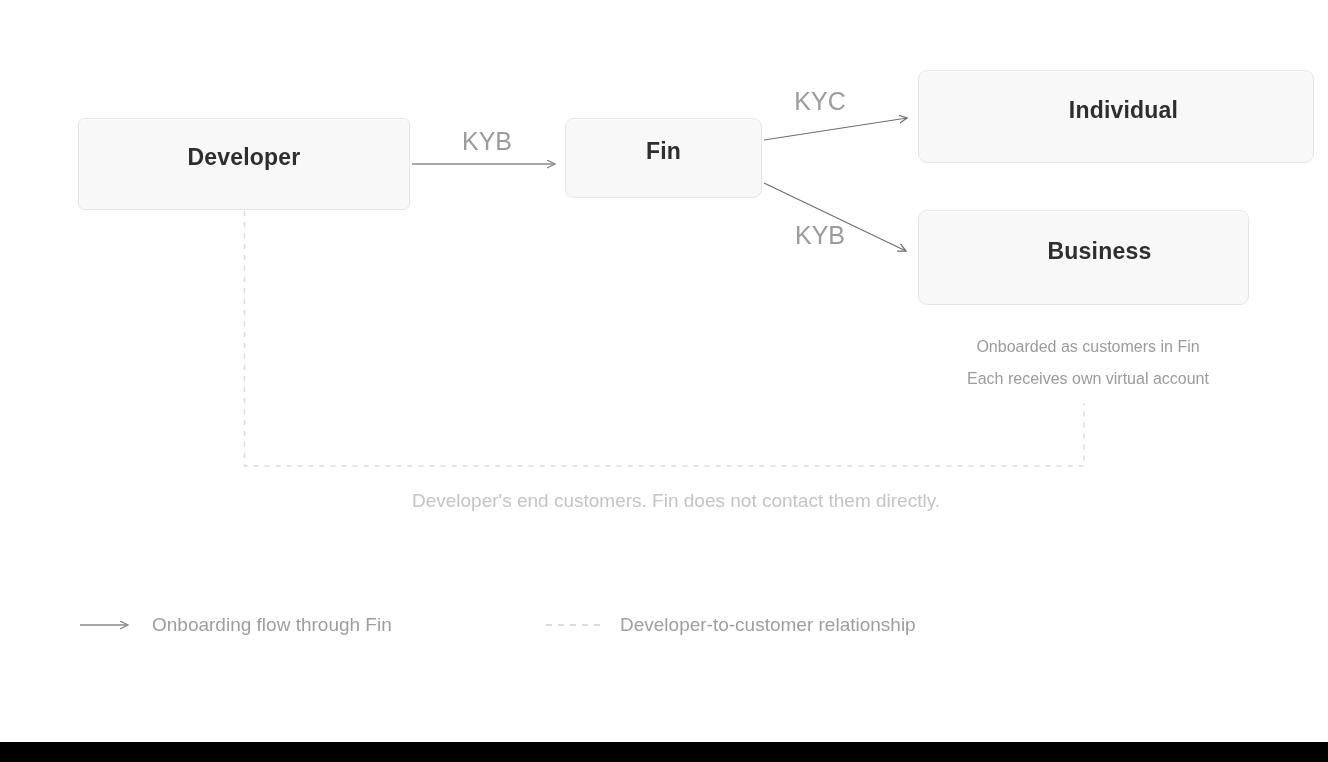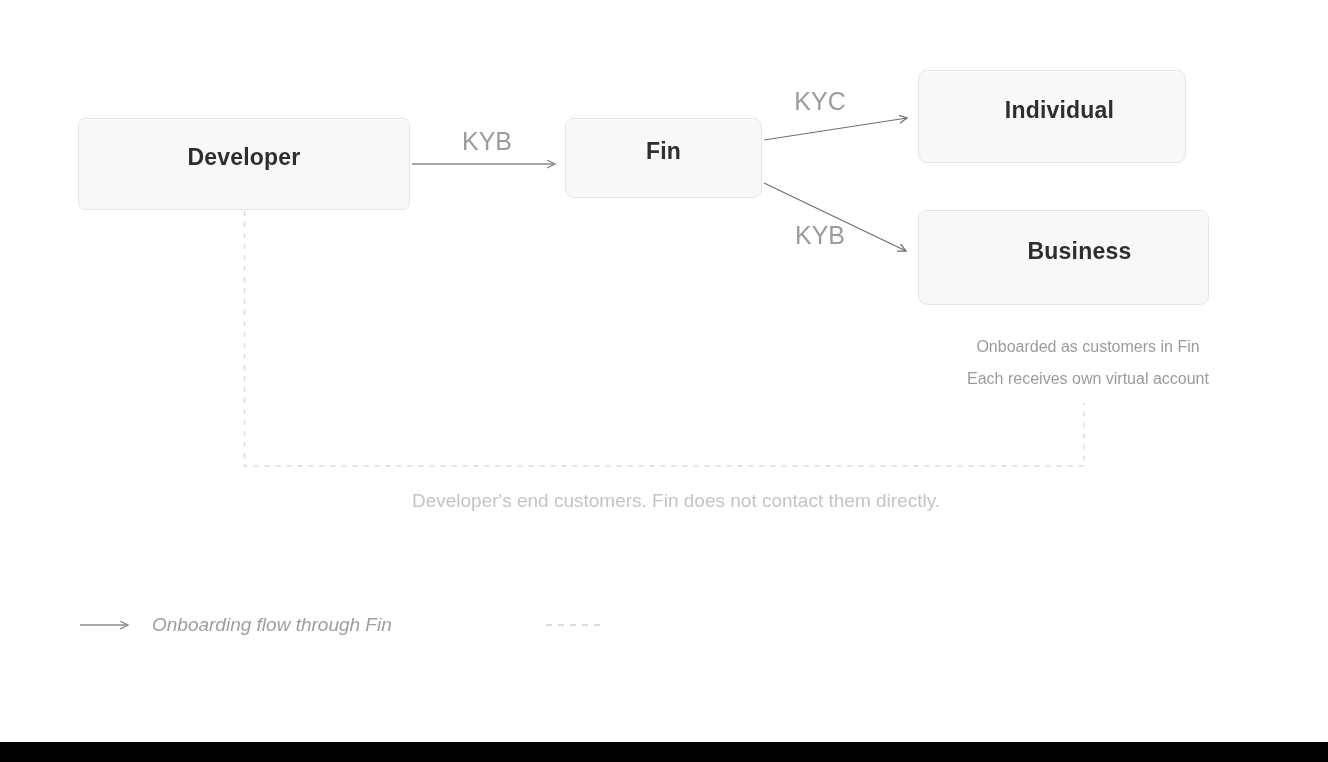--- a/index.html
+++ b/index.html
@@ -28,22 +28,22 @@
     justify-content: center;
     padding-bottom: 13px;
     color: #2e2e2e;
     font-size: 23px;
     font-weight: 600;
     letter-spacing: 0.2px;
     box-shadow: inset 0 1px 0 rgba(255,255,255,0.85);
   }
   .node-developer  { left: 78px;  top: 118px; width: 332px; height: 92px; border-radius: 7px; }
   .node-fin        { left: 565px; top: 118px; width: 197px; height: 80px; }
-  .node-individual { left: 918px; top: 70px;  width: 268px; height: 93px; padding-left: 15px; }
-  .node-business   { left: 918px; top: 210px; width: 291px; height: 95px; padding-left: 32px; }
+  .node-individual { left: 918px; top: 70px;  width: 396px; height: 93px; padding-left: 15px; }
+  .node-business   { left: 918px; top: 210px; width: 331px; height: 95px; padding-left: 32px; }
 
   .edge-label {
     position: absolute;
     transform: translate(-50%, -50%);
     color: #9b9b9b;
     font-size: 25px;
     font-weight: 400;
     white-space: nowrap;
   }
   .lbl-kyb-dev-fin { left: 487px; top: 141px; }
@@ -69,21 +69,21 @@
     padding-left: 12px;
   }
 
   .legend-label {
     position: absolute;
     color: #9e9e9e;
     font-size: 19px;
     line-height: 22px;
     white-space: nowrap;
   }
-  .legend-solid-label  { left: 152px; top: 614px; font-style: italic; }
+  .legend-solid-label  { left: 152px; top: 614px; }
   .legend-dashed-label { left: 620px; top: 614px; }
 
   .bottom-bar {
     position: absolute;
     left: 0; top: 742px;
     width: 1328px; height: 20px;
     background: #000000;
   }
 </style>
 </head>
@@ -134,16 +134,17 @@
   <div class="edge-label lbl-kyb-biz">KYB</div>
 
   <div class="note-onboarded">
     <div>Onboarded as customers in Fin</div>
     <div>Each receives own virtual account</div>
   </div>
 
   <div class="note-end-customers">Developer's end customers. Fin does not contact them directly.</div>
 
   <div class="legend-label legend-solid-label">Onboarding flow through Fin</div>
+  <div class="legend-label legend-dashed-label">Developer-to-customer relationship</div>
 
   <div class="bottom-bar"></div>
 
 </div>
 
 </body></html>

